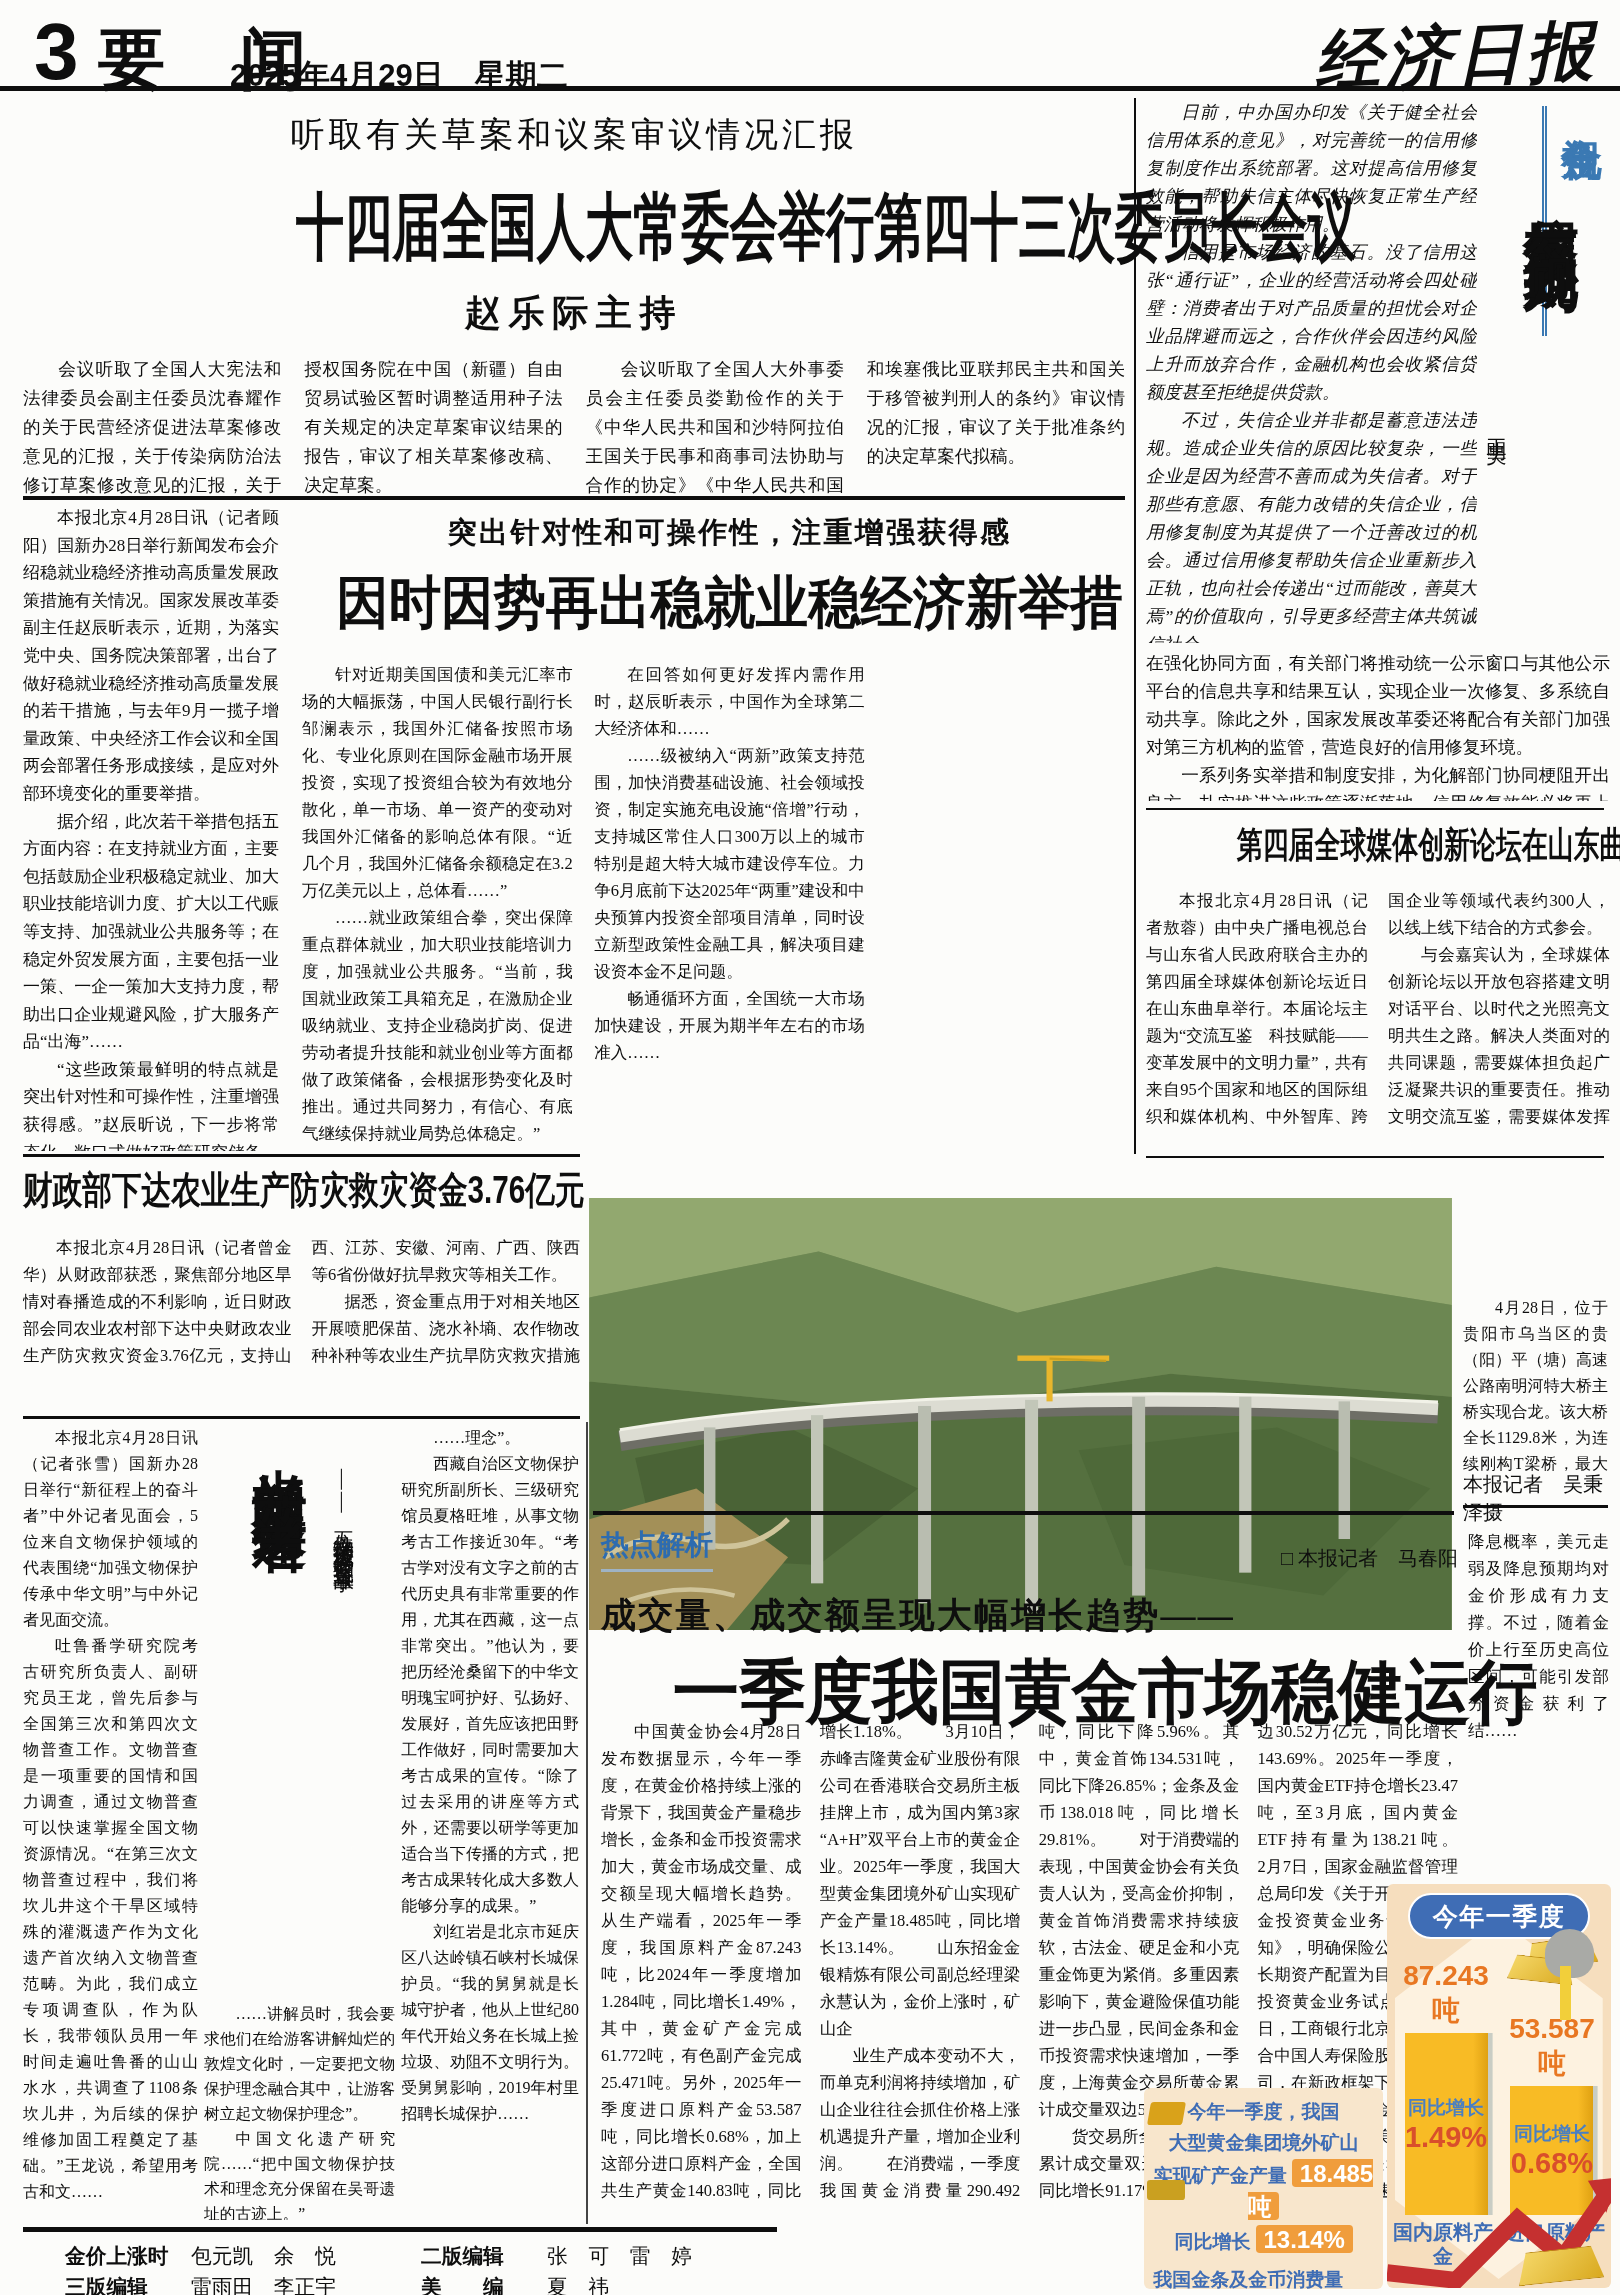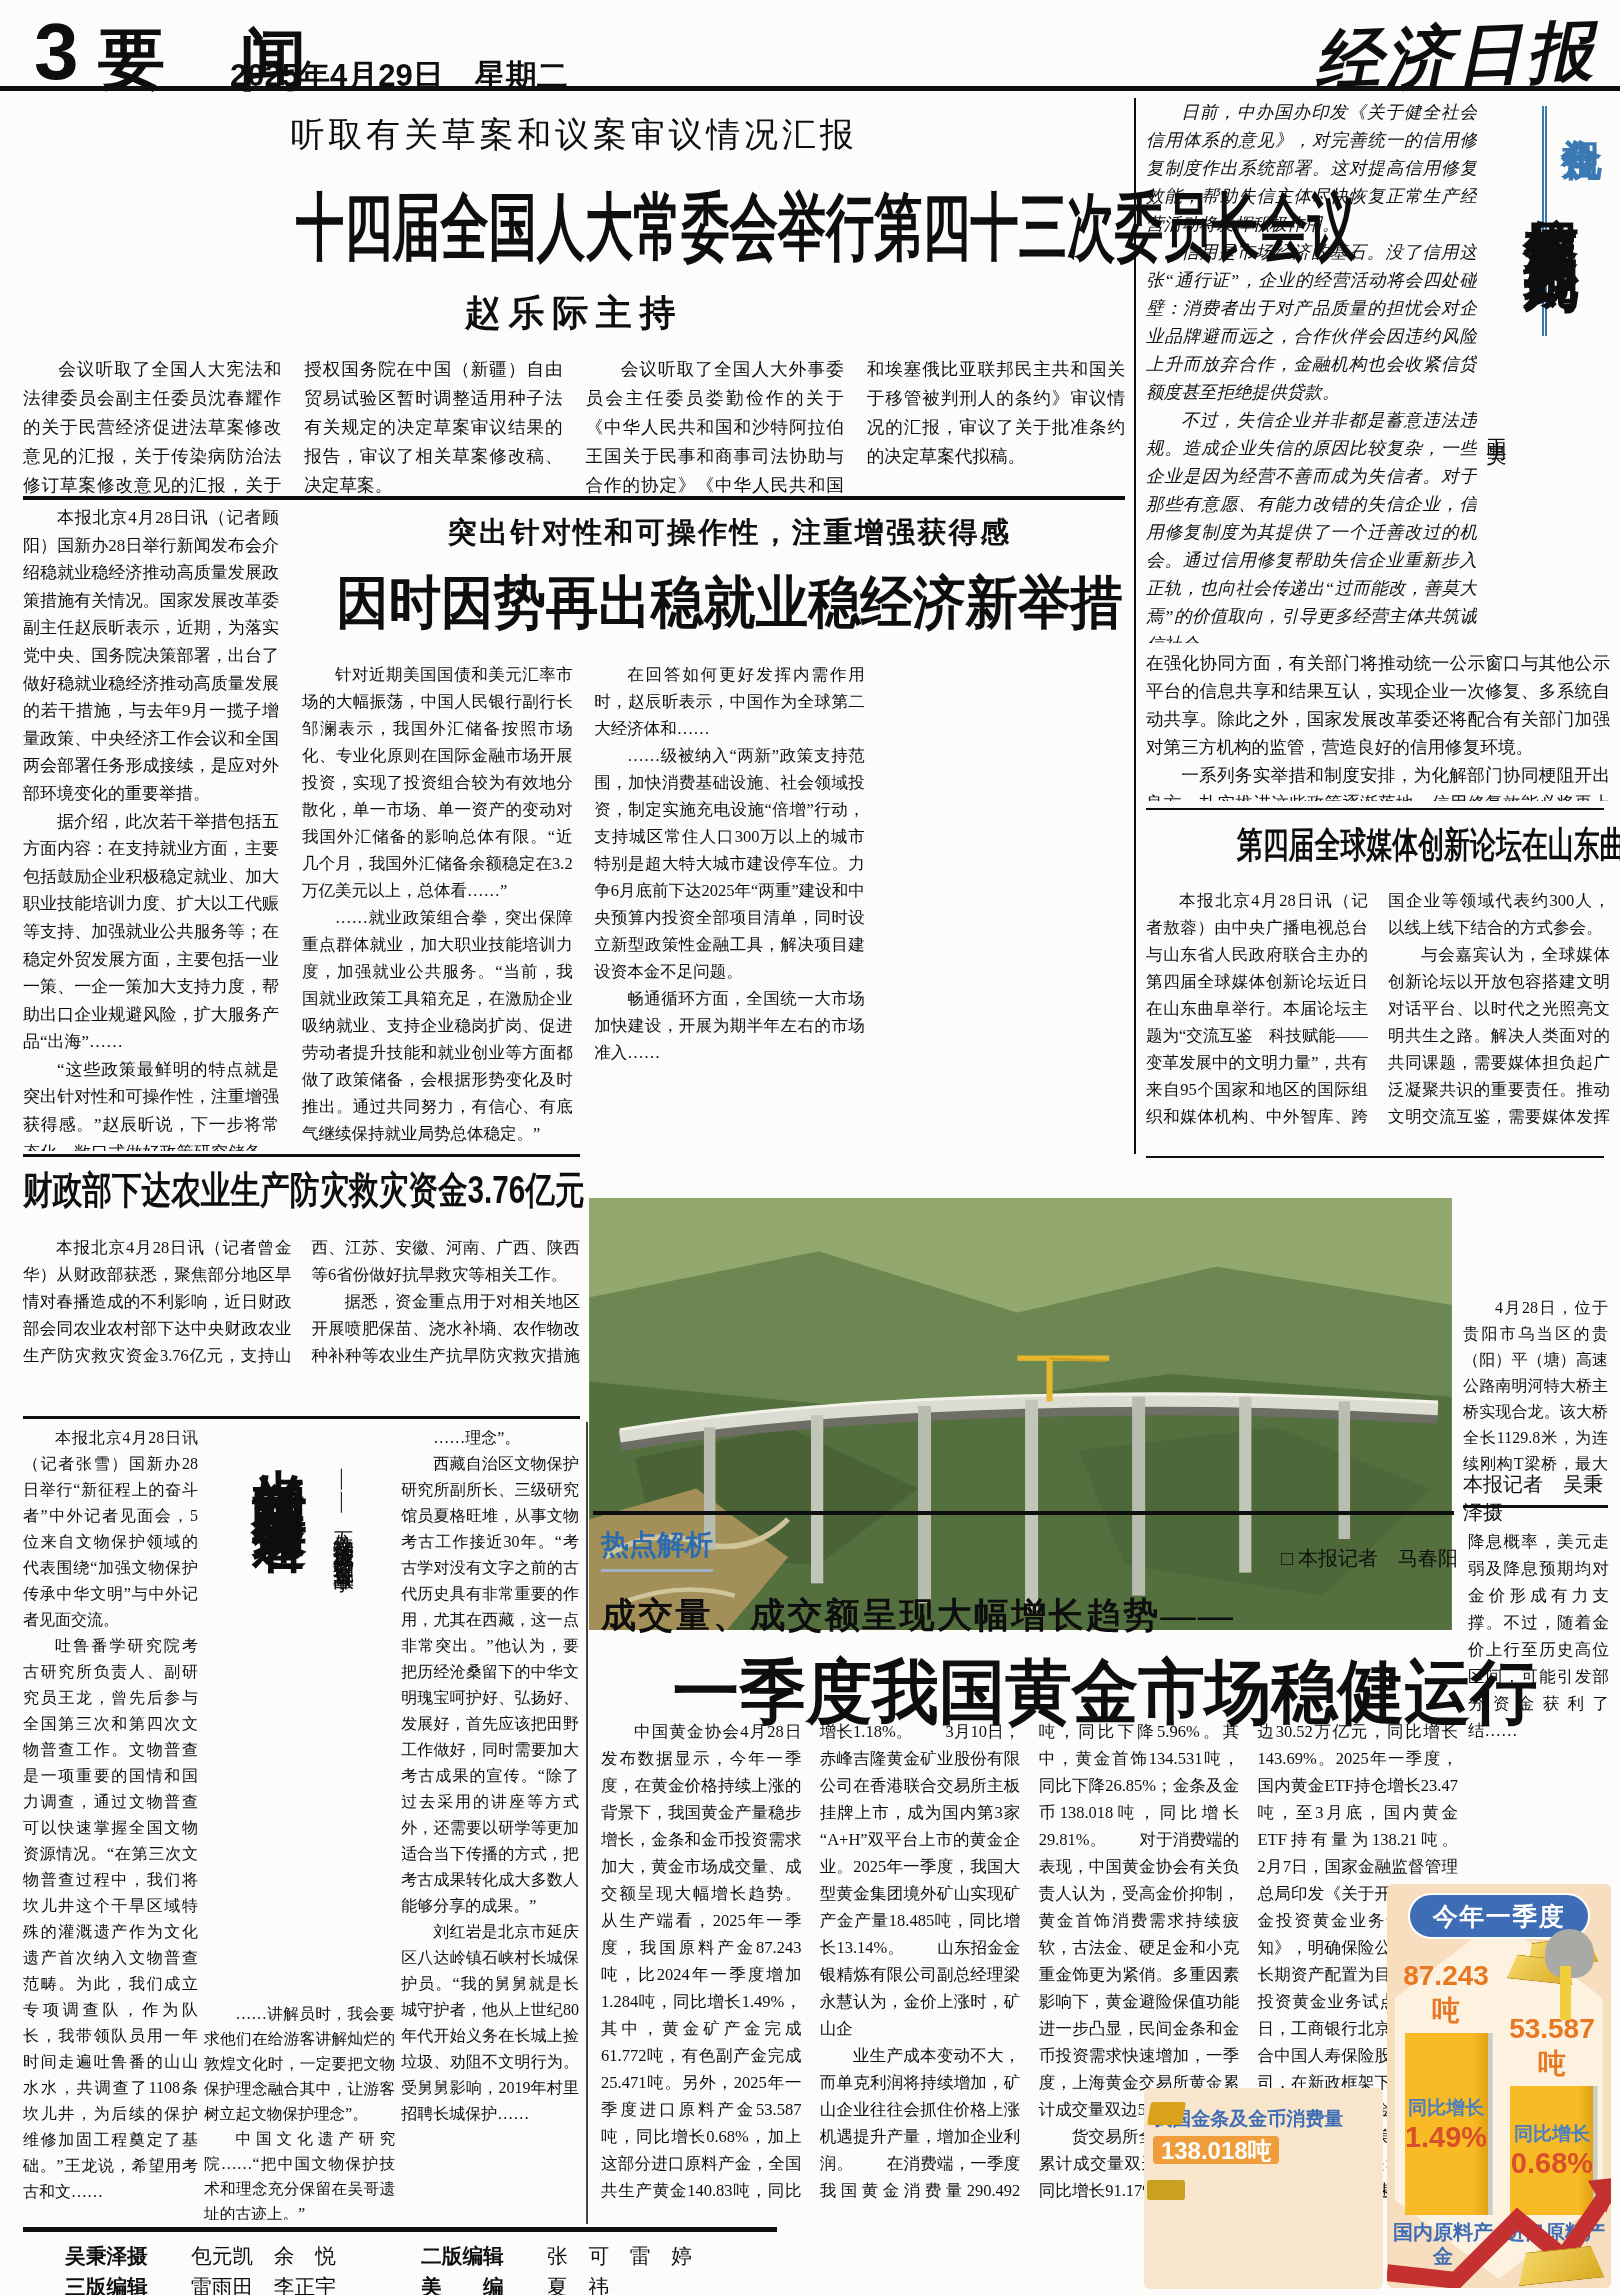--- a/index.html
+++ b/index.html
@@ -259,36 +259,48 @@
       <div class="bar-label">国内原料产金</div>
       <div class="bar-label">进口原料产金</div>
     </div>
     <svg class="abs" style="left:0;bottom:0;" width="224" height="115" viewBox="0 0 292 150">
       <polyline points="0,130 90,140 170,60 230,110 292,20" stroke="#c53030" stroke-width="22" fill="none"></polyline>
       <polygon points="262,10 300,6 286,52" fill="#c53030"></polygon>
     </svg>
     <div class="goldbar" style="right:7.7px;bottom:6.1px;width:84px;height:31px;transform:rotate(-6deg);"></div>
   </div>
   <div class="abs sans" style="left:1144px;top:2088px;width:239px;height:201px;background:#f8e6cc;border-radius:6.1px;z-index:6;padding:7.7px 9.2px;box-sizing:border-box;">
+    <div class="fact" style="text-align:center;">
+      <div>今年一季度，我国</div>
+      <div>大型黄金集团境外矿山</div>
+      <div>
+        <span>实现矿产金产量</span>
+        <span class="vbox">18.485吨</span>
+      </div>
+      <div>
+        <span>同比增长</span>
+        <span class="vbox">13.14%</span>
+      </div>
+    </div>
     <div class="fact" style="margin-top:7.7px;">
       <div>我国金条及金币消费量</div>
       <div><span class="vbox">138.018吨</span></div>
 
     </div>
     <div class="abs" style="left:4.6px;top:13.8px;width:35px;height:23px;background:#d9a21a;border-radius:3.1px;transform:skewX(-10deg);"></div>
     <div class="abs" style="left:3.1px;top:92px;width:38px;height:20px;background:#caa020;border-radius:3.1px;"></div>
   </div>
   <div class="abs" style="left:1545px;top:1929px;width:49px;height:49px;background:#a9aaa6;border-radius:50% 50% 40% 40%;z-index:7;">
     <div class="abs" style="left:15.3px;top:37px;width:10.7px;height:54px;background:#f2cf3a;"></div>
   </div>
 
   <div class="rule" style="left:23px;top:2227px;width:754px;height:4.6px;"></div>
   <div class="abs kai" style="left:65px;top:2241px;width:689px;font-size:20.7px;line-height:31px;">
     <div style="display:flex;">
-      <span style="width:126px;font-weight:bold;">吴秉泽摄</span>
+      <span style="width:126px;font-weight:bold;">金价上涨时</span>
       <span style="width:230px;">包元凯　余　悦</span>
       <span style="width:126px;font-weight:bold;">二版编辑</span>
       <span style="width:199px;">张　可　雷　婷</span>
     </div>
     <div style="display:flex;">
       <span style="width:126px;font-weight:bold;">三版编辑</span>
       <span style="width:230px;">雷雨田　李正宇</span>
       <span style="width:126px;font-weight:bold;">美　　编</span>
       <span style="width:199px;">夏　祎</span>
     </div>

